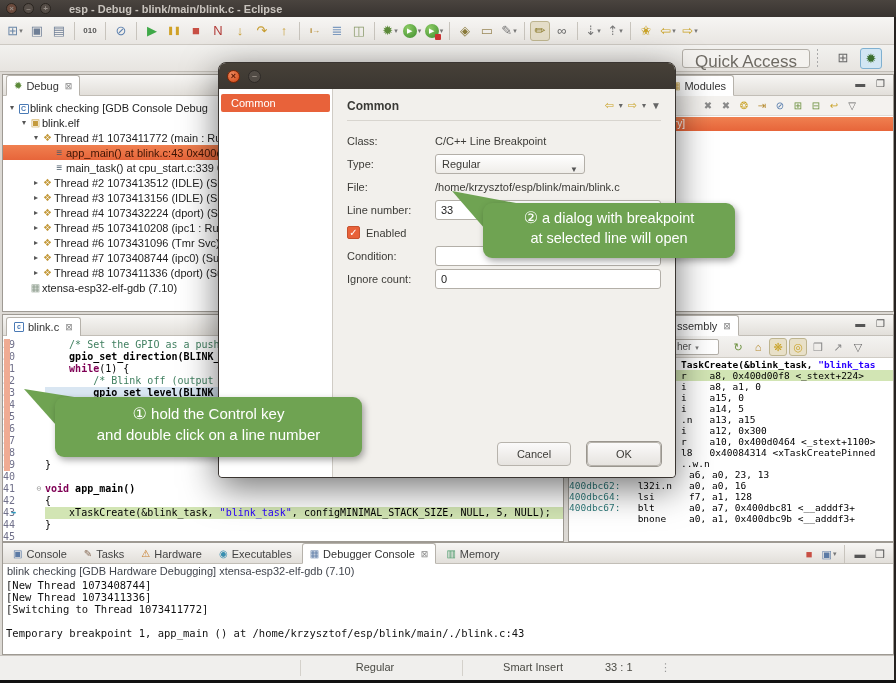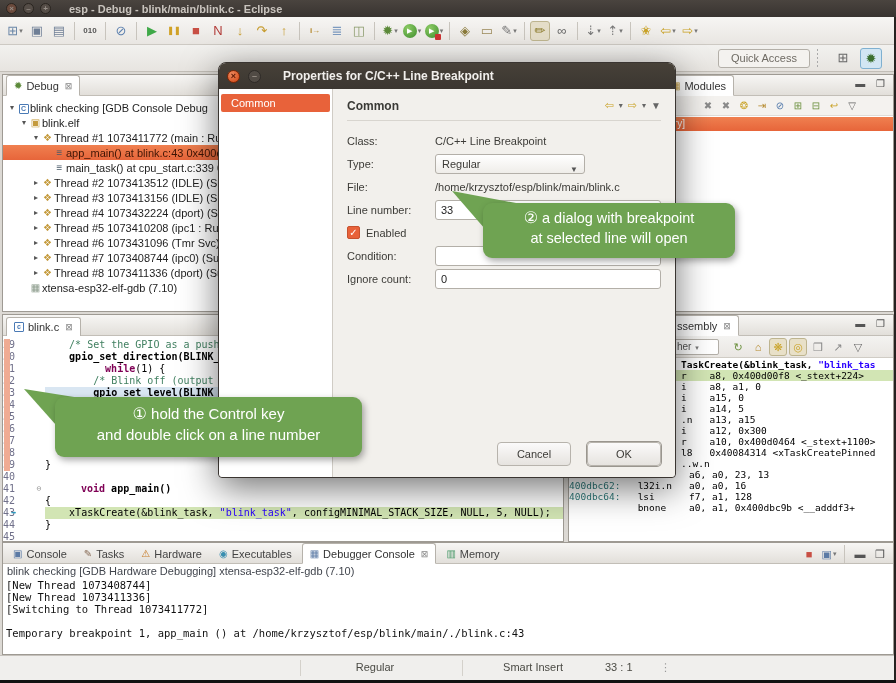--- a/index.html
+++ b/index.html
@@ -23,21 +23,21 @@
   .tbi { display:inline-flex; align-items:center; justify-content:center; width:20px; height:20px;
     font-size:13px; margin:0 1px; border-radius:3px; position:relative; cursor:default; }
   .tbi.small { font-size:8px; font-weight:bold; }
   .tbi.pressed { background:#e4ddc8; border:1px solid #bdb48f; }
   .dd { font-size:7px; color:#777; margin-left:1px; }
   .sep { width:1px; height:18px; background:#c8c4bd; margin:0 4px; }
   .circ { width:14px; height:14px; border-radius:50%; background:radial-gradient(circle at 35% 30%,#8ccb64,#3f8f2f);
     color:#fff; font-size:7px; line-height:14px; text-align:center; position:relative; }
   .circ .badge { position:absolute; right:-2px; bottom:-2px; width:6px; height:6px; border-radius:1px; background:#c33; }
   .quick-access { position:absolute; right:86px; top:4px; height:19px; padding:2px 12px; border:1px solid #b3afa8;
-    border-radius:3px; color:#6e6a63; font-size:11px; background:#f4f2ef; }
+    border-radius:3px; color:#6e6a63; font-size:17px; background:#f4f2ef; }
   .persp { position:absolute; top:3px; height:21px; width:22px; text-align:center; line-height:20px; font-size:13px;
     border-radius:3px; }
   .persp.active { background:#d2e6f3; border:1px solid #7fb0d0; }
   .dotsep { position:absolute; right:78px; top:4px; width:1px; height:18px;
     background:repeating-linear-gradient(#aaa 0 2px, transparent 2px 4px); }
 
   .workspace-bg { position:absolute; left:0; top:72px; width:896px; height:583px; background:#dcd9d4; z-index:1; }
   .rightstrip { position:absolute; left:894px; top:17px; width:2px; height:663px; background:#262220; z-index:45; }
   .blackbottom { position:absolute; left:0; top:680px; width:896px; height:3px; background:#121212; z-index:70; }
 
@@ -64,21 +64,21 @@
   
   .ed-body { position:absolute; top:21px; left:0; right:0; bottom:0; background:#fff; overflow:hidden; padding-top:3px; }
   .eline { display:flex; height:12px; line-height:12px; font-family:"DejaVu Sans Mono",monospace; font-size:10px; position:relative; }
   .sal { position:absolute; left:1px; top:0; bottom:0; width:6px; background:#efab93; }
   .gut { width:30px; padding-right:4px; color:#70708a; flex:none; }
   .foldc { width:12px; flex:none; color:#999; font-size:8px; text-align:center; }
   .codec { flex:1; white-space:pre; color:#000; }
   .hlblue .codec { background:#d9e6f2; }
   .hlgreen .codec { background:#d2e5b4; }
   .iparrow { position:absolute; left:8px; top:0; font-size:9px; color:#2e9bbf; }
-  .com { color:#3f7f5f; } .kw { color:#7f0055; font-weight:bold;margin-left:36px; } .str { color:#2a00ff; }
+  .com { color:#3f7f5f; } .kw { color:#7f0055; font-weight:bold; } .str { color:#2a00ff; }
   .fn { font-weight:bold; color:#000; } .pl { color:#000; }
 
   
   .ds-tools { height:22px; background:linear-gradient(#f4f3f1,#e9e6e2); border-bottom:1px solid #d0ccc5;
     position:relative; font-size:11px; }
   .loc { position:absolute; left:104px; top:3px; width:46px; height:16px; border:1px solid #b3afa8;
     background:#fff; border-radius:2px; font-size:10px; color:#555; padding:1px 3px; }
   .ds-ic { display:inline-flex; align-items:center; justify-content:center; width:18px; height:18px; font-size:11px;
     border-radius:3px; }
   .ds-ic.pressed { background:#e8e0c8; border:1px solid #bdb48f; }
@@ -448,20 +448,21 @@
       <div class="dline off"><span class="pl">i    a15, 0</span></div>
       <div class="dline off"><span class="pl">i    a14, 5</span></div>
       <div class="dline off"><span class="pl">.n   a13, a15</span></div>
       <div class="dline off"><span class="pl">i    a12, 0x300</span></div>
       <div class="dline off"><span class="pl">r    a10, 0x400d0464 &lt;_stext+1100&gt;</span></div>
       <div class="dline off"><span class="pl">l8   0x40084314 &lt;xTaskCreatePinned</span></div>
       <div class="dline off"><span class="pl">..w.n</span></div>
       <div class="dline"><span class="addr">400dbc5f:</span><span class="pl">   extui    a6, a0, 23, 13</span></div>
       <div class="dline"><span class="addr">400dbc62:</span><span class="pl">   l32i.n   a0, a0, 16</span></div>
       <div class="dline"><span class="addr">400dbc64:</span><span class="pl">   lsi      f7, a1, 128</span></div>
+      <div class="dline"><span class="addr">400dbc67:</span><span class="pl">   blt      a0, a7, 0x400dbc81 &lt;__adddf3+</span></div>
       <div class="dline"><span class="addr">         </span><span class="pl">   bnone    a0, a1, 0x400dbc9b &lt;__adddf3+</span></div>
     </div>
 </div>
 
 <div class="panel" style="left:2px;top:542px;width:892px;height:113px;">
   <div class="phead" id="console-tabs"><span class="tab inactive">
         <span class="mini-ic" style="color: rgb(91, 122, 165);">▣</span>
         <span>Console</span>
       </span><span class="tab inactive">
         <span class="mini-ic" style="color: rgb(138, 111, 90);">✎</span>
@@ -502,21 +503,20 @@
   <div class="sb-sep" style="left:462px"></div>
   <div class="sb-item" style="left:478px;width:110px;text-align:center;">Smart Insert</div>
   <div class="sb-item" style="left:605px;">33 : 1</div>
   <div class="sb-item" style="left:660px;color:#999;">⋮</div>
 </div>
 
 <div class="dialog">
   <div class="dlg-title">
     <span class="dlg-btn close">×</span>
     <span class="dlg-btn min">–</span>
-    <span class="t">Properties for C/C++ Line Breakpoint</span>
   </div>
   <div class="dlg-body">
     <div class="dlg-side">
       <div class="dlg-side-item">Common</div>
     </div>
     <div class="dlg-main">
       <div class="dlg-h">Common</div>
       <div class="dlg-nav">
         <span>⇦</span>
           <span class="g">▾</span>

